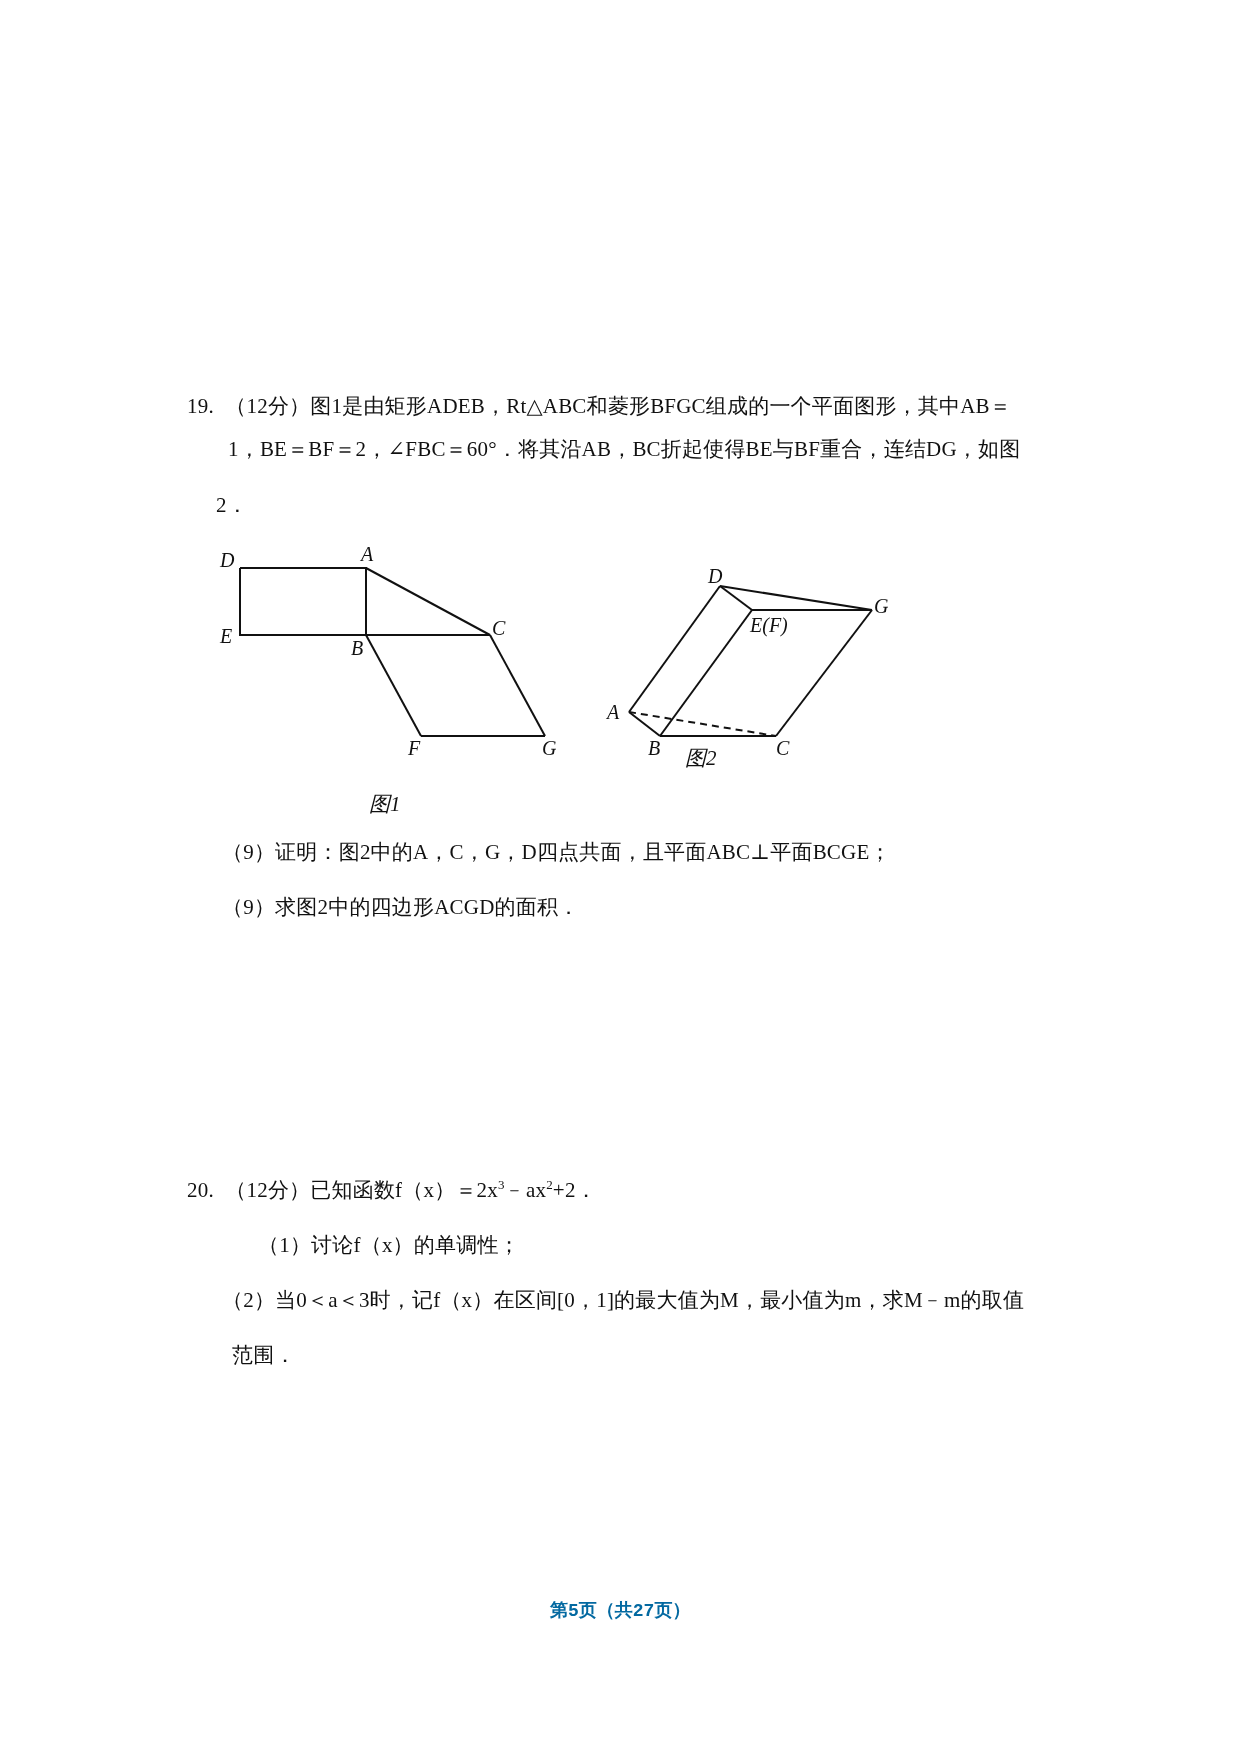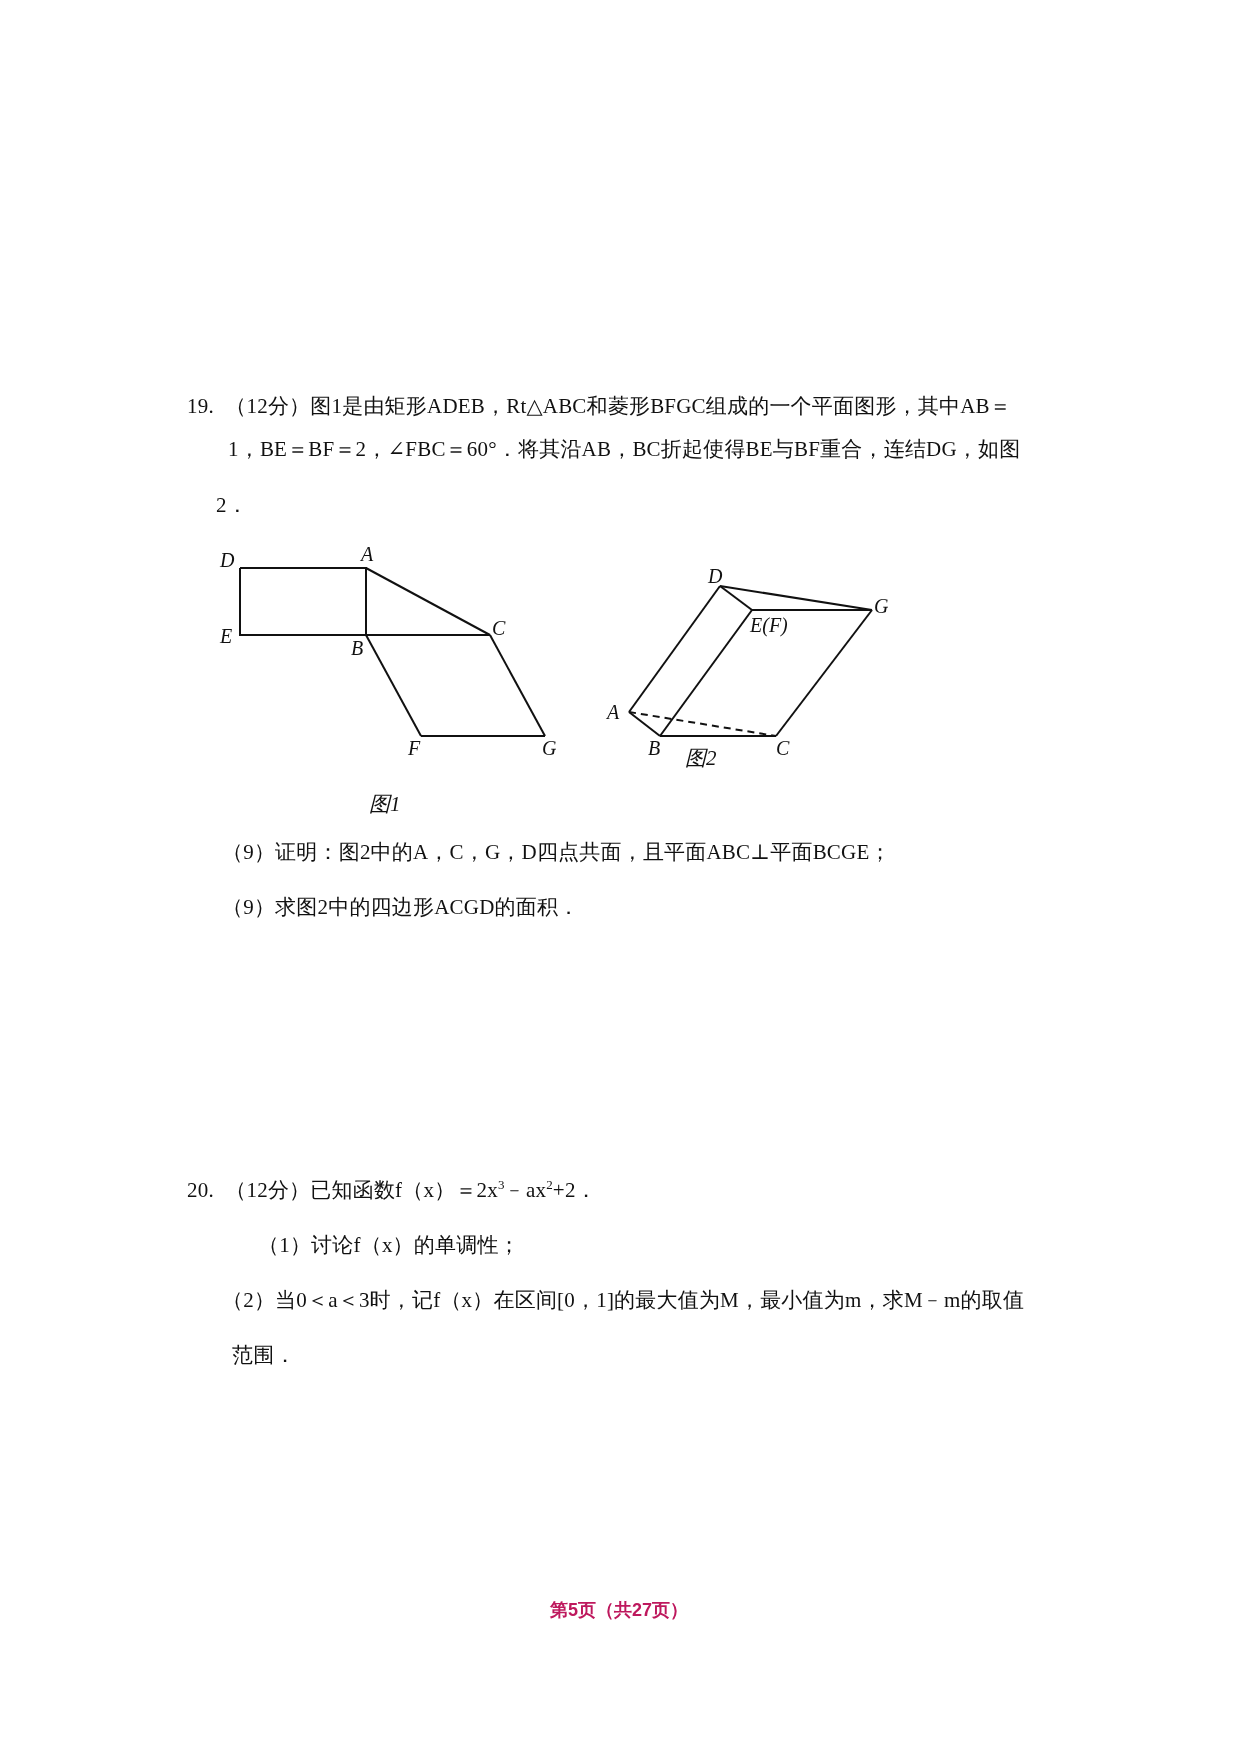--- a/index.html
+++ b/index.html
@@ -1,21 +1,21 @@
 <!DOCTYPE html>
 <html><head>
 <meta charset="utf-8">
 <style>
   html, body { margin: 0; padding: 0; background: #ffffff; }
   body { width: 1241px; height: 1754px; position: relative; overflow: hidden;
          font-family: "Liberation Serif", "DejaVu Serif", serif; color: #111; }
   .line { position: absolute; font-size: 21px; white-space: nowrap; letter-spacing: 0.2px; }
   .fig-caption { position: absolute; font-size: 21px; font-style: italic; }
-  .footer { position: absolute; font-family: Liberation Sans, sans-serif;
-            font-size: 18px; font-weight: bold; color: #be185d; }
+  .footer { position: absolute; font-family: Liberation Mono, monospace;
+            font-size: 18px; font-weight: bold; color: #0369a1; }
   svg.figure { position: absolute; overflow: visible; }
   svg.figure text { font-family: "Liberation Serif", "DejaVu Serif", serif; font-style: italic; font-size: 20px; fill: #111; }
   sup { font-size: 13px; }
 </style>
 </head>
 <body>
 
 <div class="line" style="left:187px; top:380px;margin-top:12px;">
   <span>19.</span>
   <span style="margin-left:6px;">（12分）</span><span>图1是由矩形ADEB，Rt△ABC和菱形BFGC组成的一个平面图形，其中AB＝</span>

